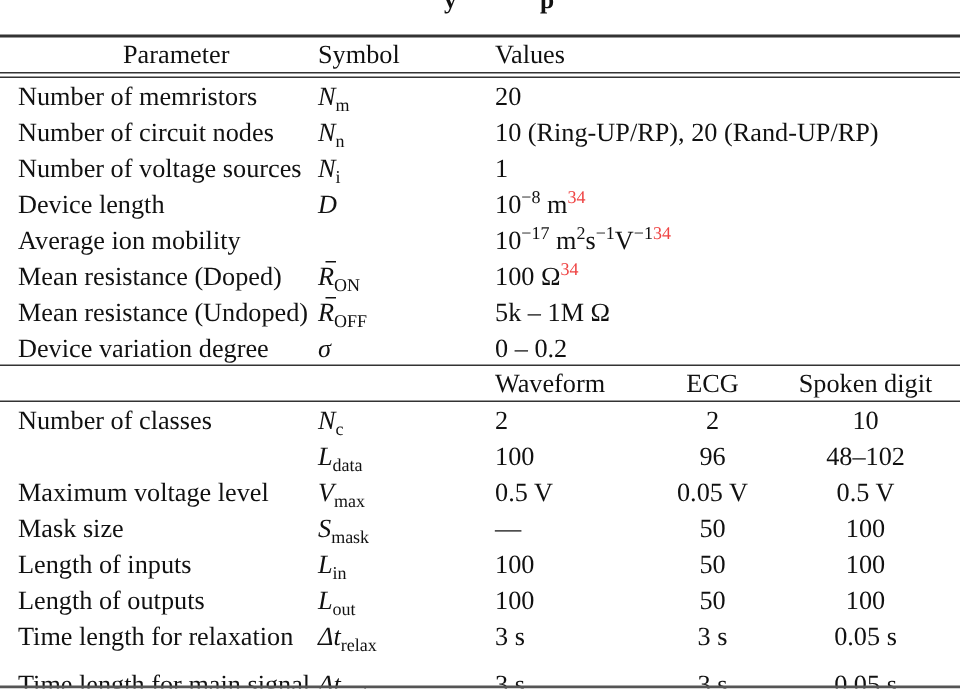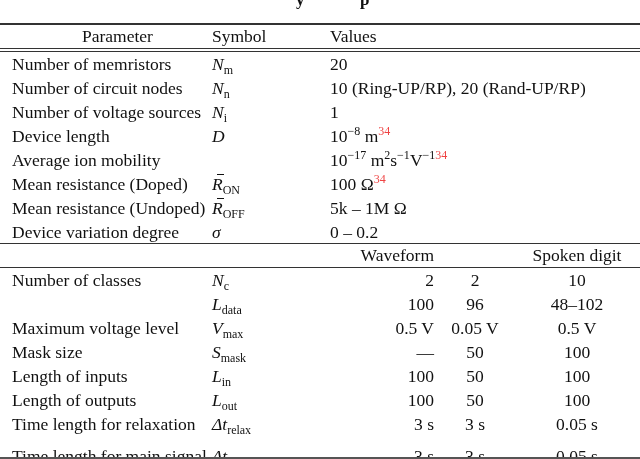--- a/index.html
+++ b/index.html
@@ -6,21 +6,21 @@
   body { width:640px; height:459px; overflow:hidden; position:relative;
          font-family:"Liberation Serif","DejaVu Serif",serif; color:#111; }
   .caption-frag { position:absolute; top:0; left:0; width:640px; height:12px; overflow:hidden; }
   .caption-frag span { position:absolute; top:-10px; font-size:17px; font-weight:bold; }
   .rule { position:absolute; left:0; width:640px; background:#333; }
   .row { position:absolute; left:0; width:529px; height:24px; font-size:17.5px; line-height:24px; }
   .cell { position:absolute; top:0; white-space:nowrap; }
   .c-param { left:12px; }
   .c-sym { left:212px; width:146px; text-align:left; }
   .c-val { left:330px; width:310px; text-align:left; }
-  .c-w { left:330px; width:104px; text-align:right; }
+  .c-w { left:330px; width:104px; text-align:left; }
   .c-e { left:430px; width:90px; text-align:center; }
   .c-s { left:512px; width:130px; text-align:center; }
   .hdr .c-param { left:82px; }
   .hdr .c-sym { left:212px; }
   i { font-style:italic; }
   sub { font-size:12px; vertical-align:-4px; line-height:0; font-style:normal; }
   sup { font-size:12px; vertical-align:7px; line-height:0; }
   .ref { color:#ef4444; font-size:12px; vertical-align:7px; line-height:0; }
   .bar { position:relative; display:inline-block; }
   .bar::before { content:""; position:absolute; left:5px; top:2px; width:7px; height:1.3px; background:#111; }
@@ -81,20 +81,21 @@
 <div class="row" style="top:220px">
   <span class="cell c-param">Device variation degree</span>
   <span class="cell c-sym"><i>σ</i></span>
   <span class="cell c-val">0 – 0.2</span>
 </div>
 
 <div class="rule" style="top:243px;height:1.2px"></div>
 
 <div class="row" style="top:243px">
   <span class="cell c-w">Waveform</span>
+  <span class="cell c-e">ECG</span>
   <span class="cell c-s">Spoken digit</span>
 </div>
 
 <div class="rule" style="top:267px;height:1px"></div>
 
 <div class="row" style="top:268px">
   <span class="cell c-param">Number of classes</span>
   <span class="cell c-sym"><i>N</i><sub>c</sub></span>
   <span class="cell c-w">2</span>
   <span class="cell c-e">2</span>

